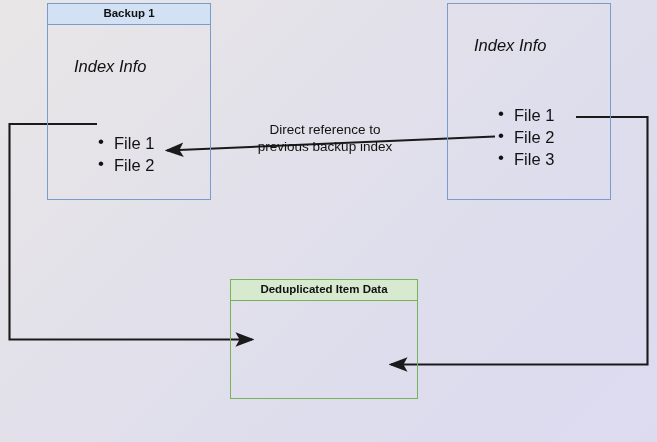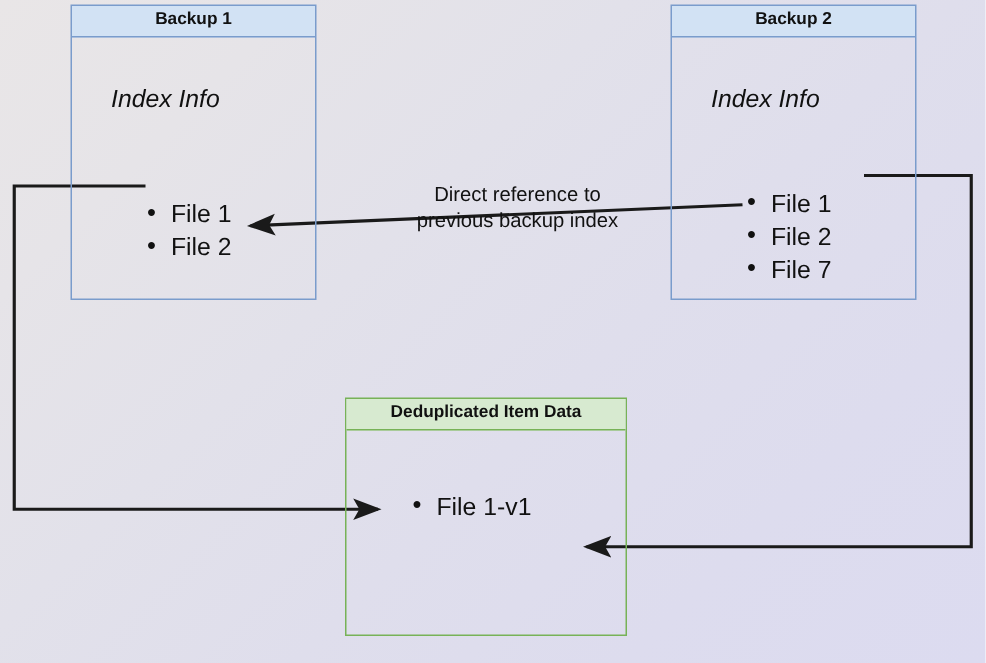--- a/index.html
+++ b/index.html
@@ -140,36 +140,34 @@
     <div class="node-body">
       <div class="index-title">Index Info</div>
       <ul class="file-list" style="left:48px; top:107px;">
         <li>File 1</li>
         <li>File 2</li>
       </ul>
     </div>
   </div>
 
   <div class="node" id="node-backup-2" style="left:447px; top:3px; width:164px; height:197px;">
-    <div class="node-header">Backup 2</div>
     <div class="node-body">
       <div class="index-title">Index Info</div>
       <ul class="file-list" style="left:48px; top:100px;">
         <li>File 1</li>
         <li>File 2</li>
-        <li>File 7</li>
+        <li>File 3</li>
       </ul>
     </div>
   </div>
 
-  <div class="node green" id="node-deduplicated-item-data" style="left:230px; top:265px; width:188px; height:159px;">
+  <div class="node green" id="node-deduplicated-item-data" style="left:230px; top:279px; width:188px; height:120px;">
     <div class="node-header">Deduplicated Item Data</div>
     <div class="node-body">
       <ul class="file-list" style="left:42px; top:40px;">
-        <li>File 1-v1</li>
       </ul>
     </div>
   </div>
 
-  <div class="edge-label" style="left:262px; top:122px; width:166px;">Direct reference to
+  <div class="edge-label" style="left:242px; top:122px; width:166px;">Direct reference to
 previous backup index</div>
 
 </div>
 
 </body></html>

